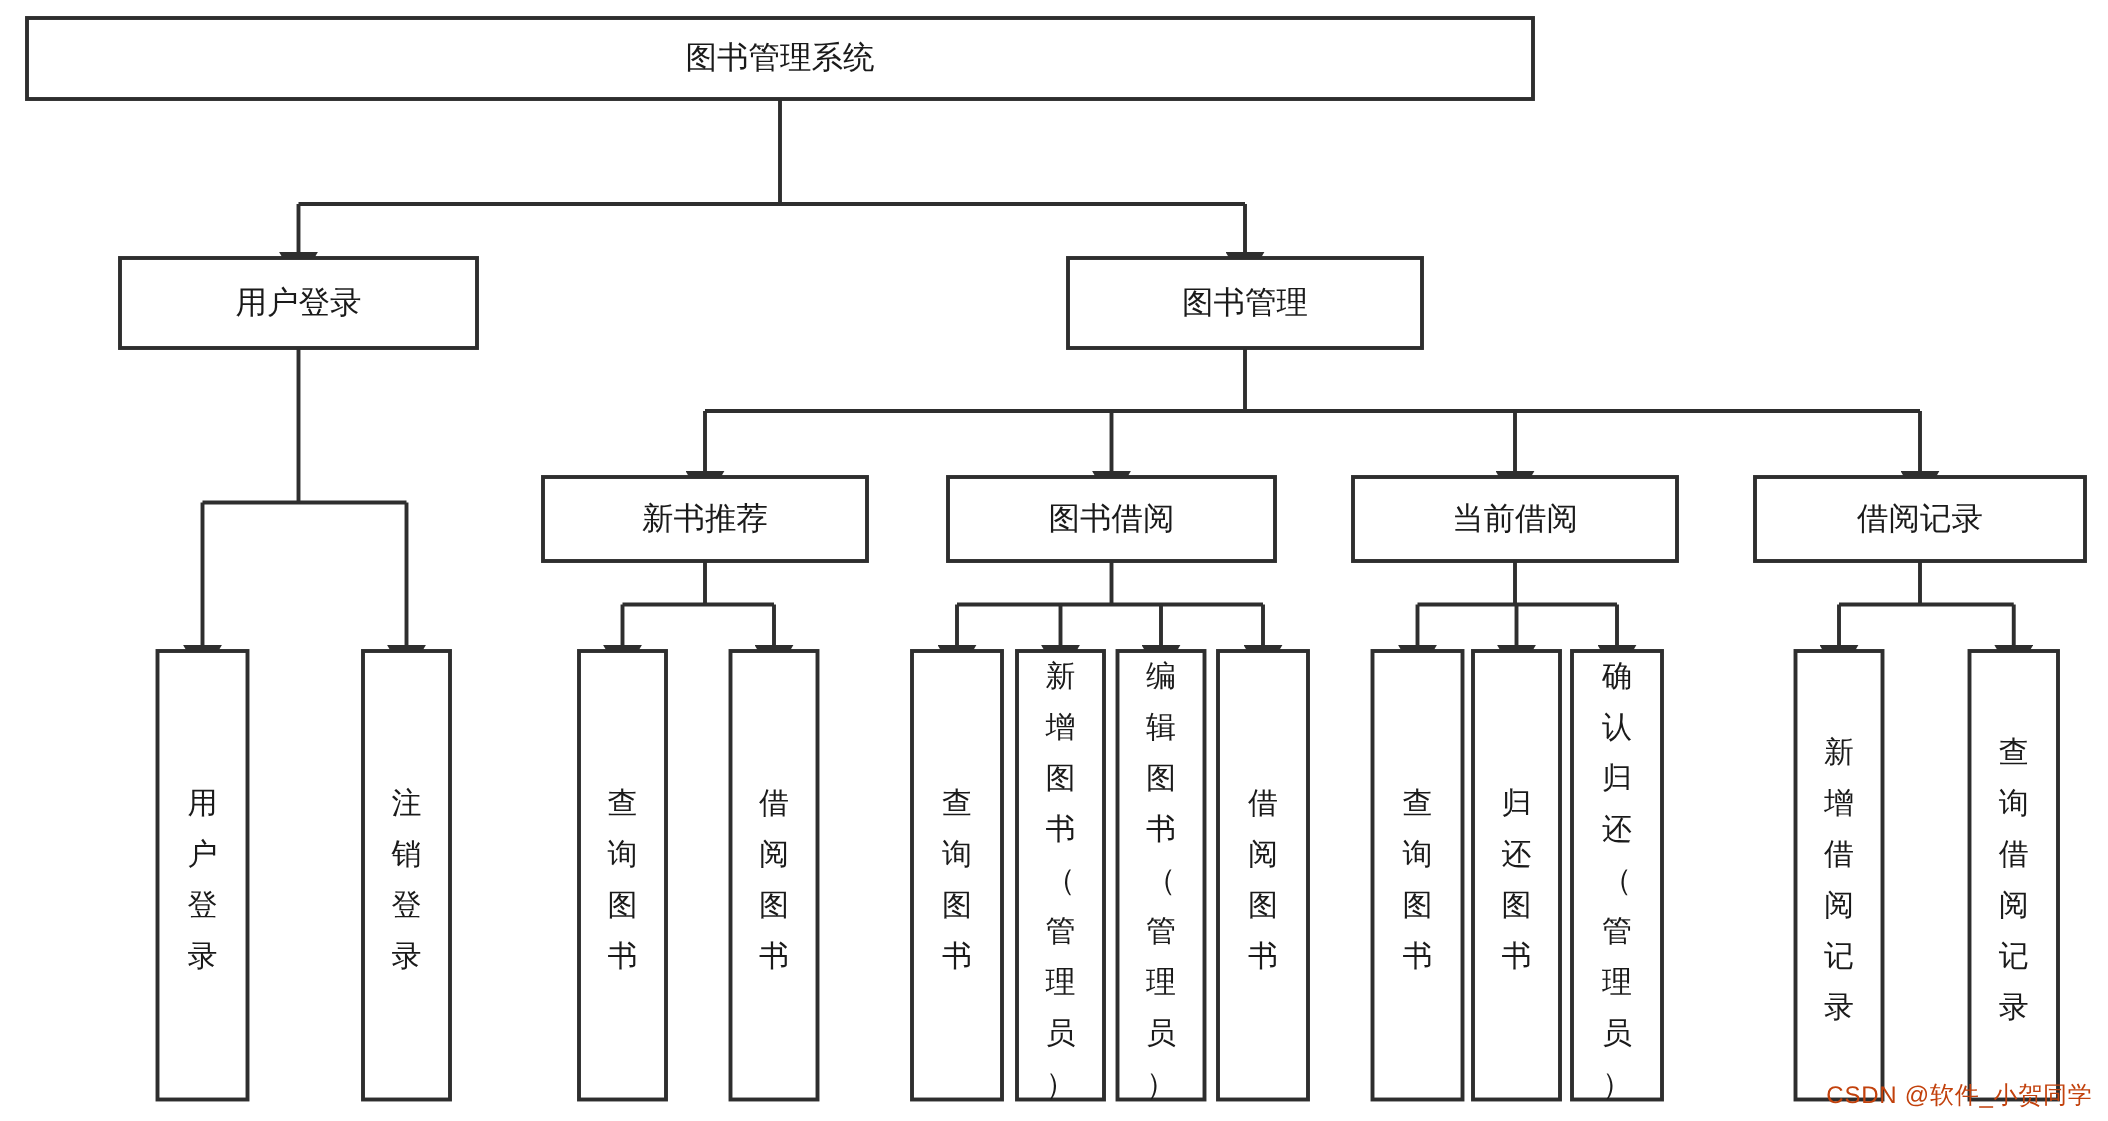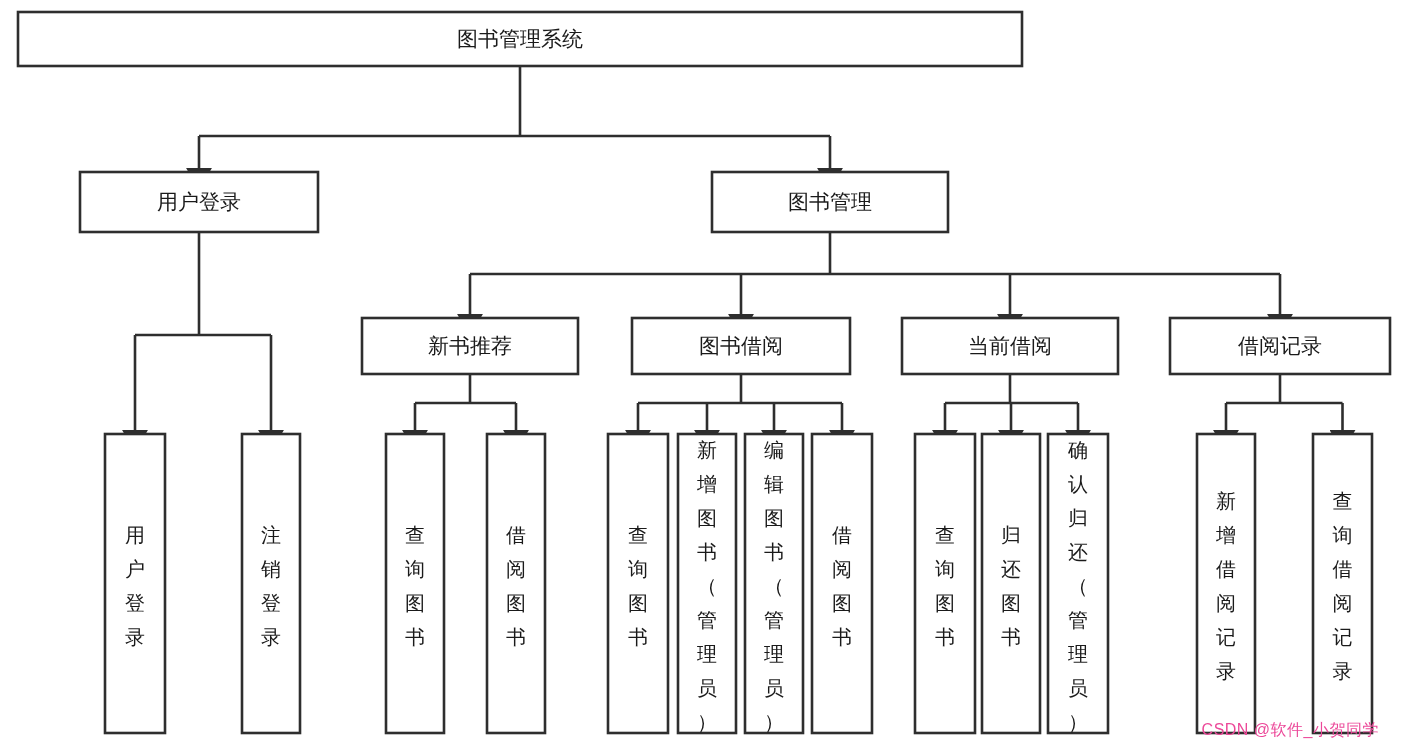--- a/index.html
+++ b/index.html
@@ -47,25 +47,25 @@
     dominant-baseline: middle;
   }
   .node-label-vertical {
     font-family: "Liberation Sans", "DejaVu Sans", sans-serif;
     font-size: 20px;
     fill: #1a1a1a;
     text-anchor: middle;
   }
   .watermark {
     position: absolute;
-    right: 26px;
+    right: 10px;
     bottom: 6px;
     font-family: "Liberation Sans", "DejaVu Sans", sans-serif;
     font-size: 16px;
-    color: #ec4899;
+    color: #c2410c;
     letter-spacing: 0.5px;
     white-space: nowrap;
     pointer-events: none;
   }
 </style>
 </head>
 <body>
 
 <div id="diagram-root">
 

